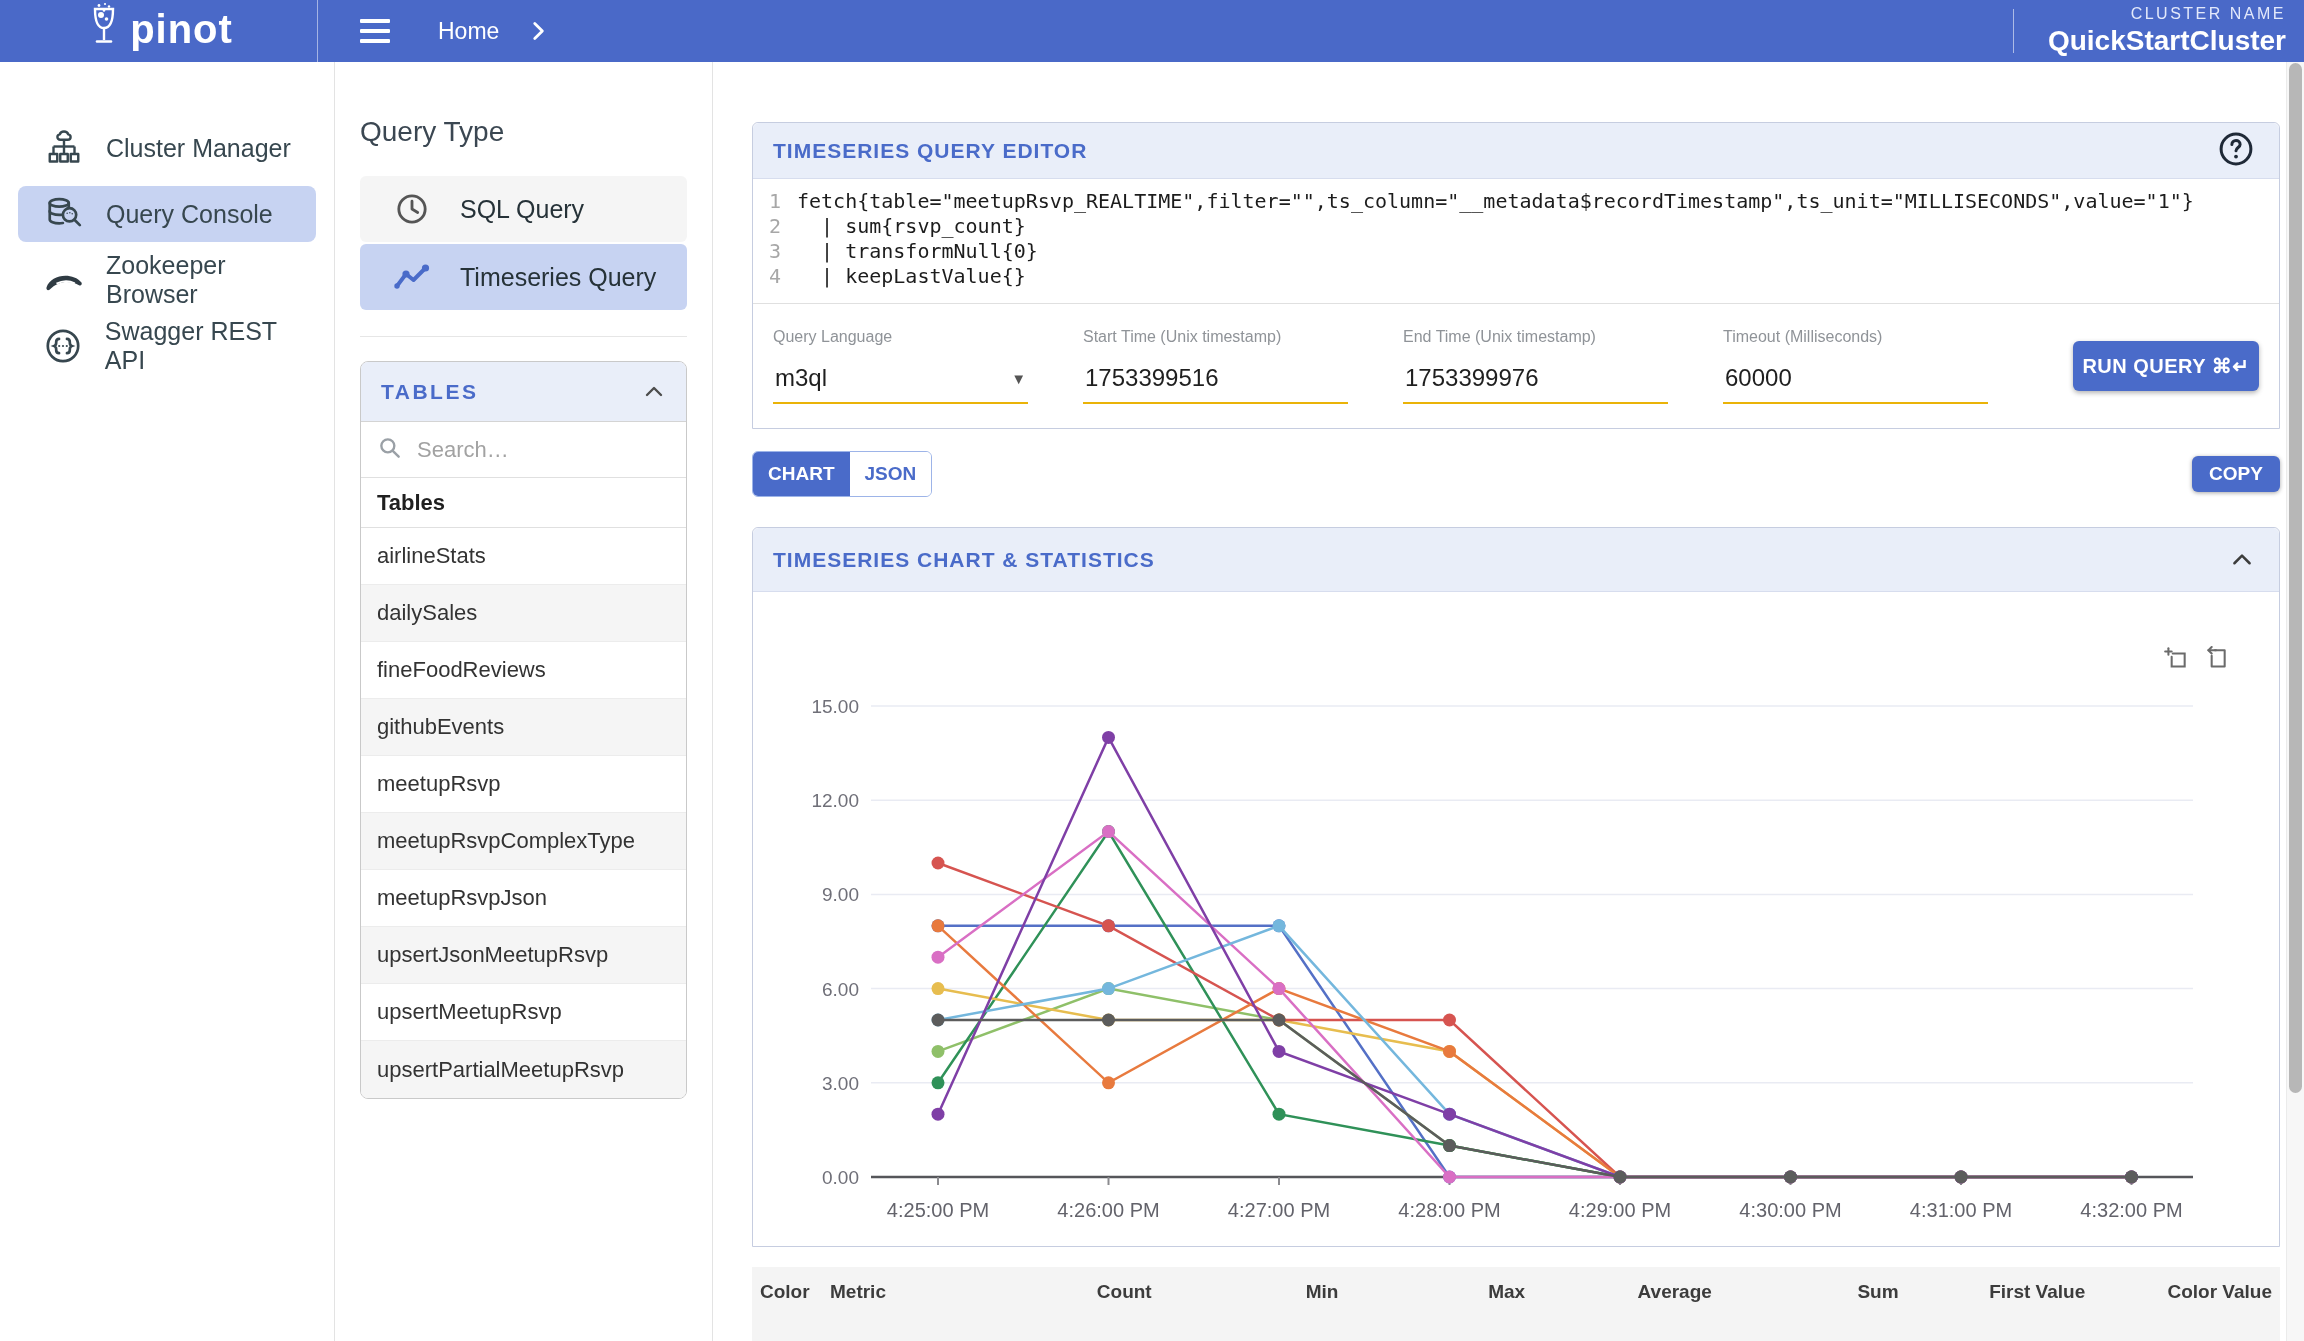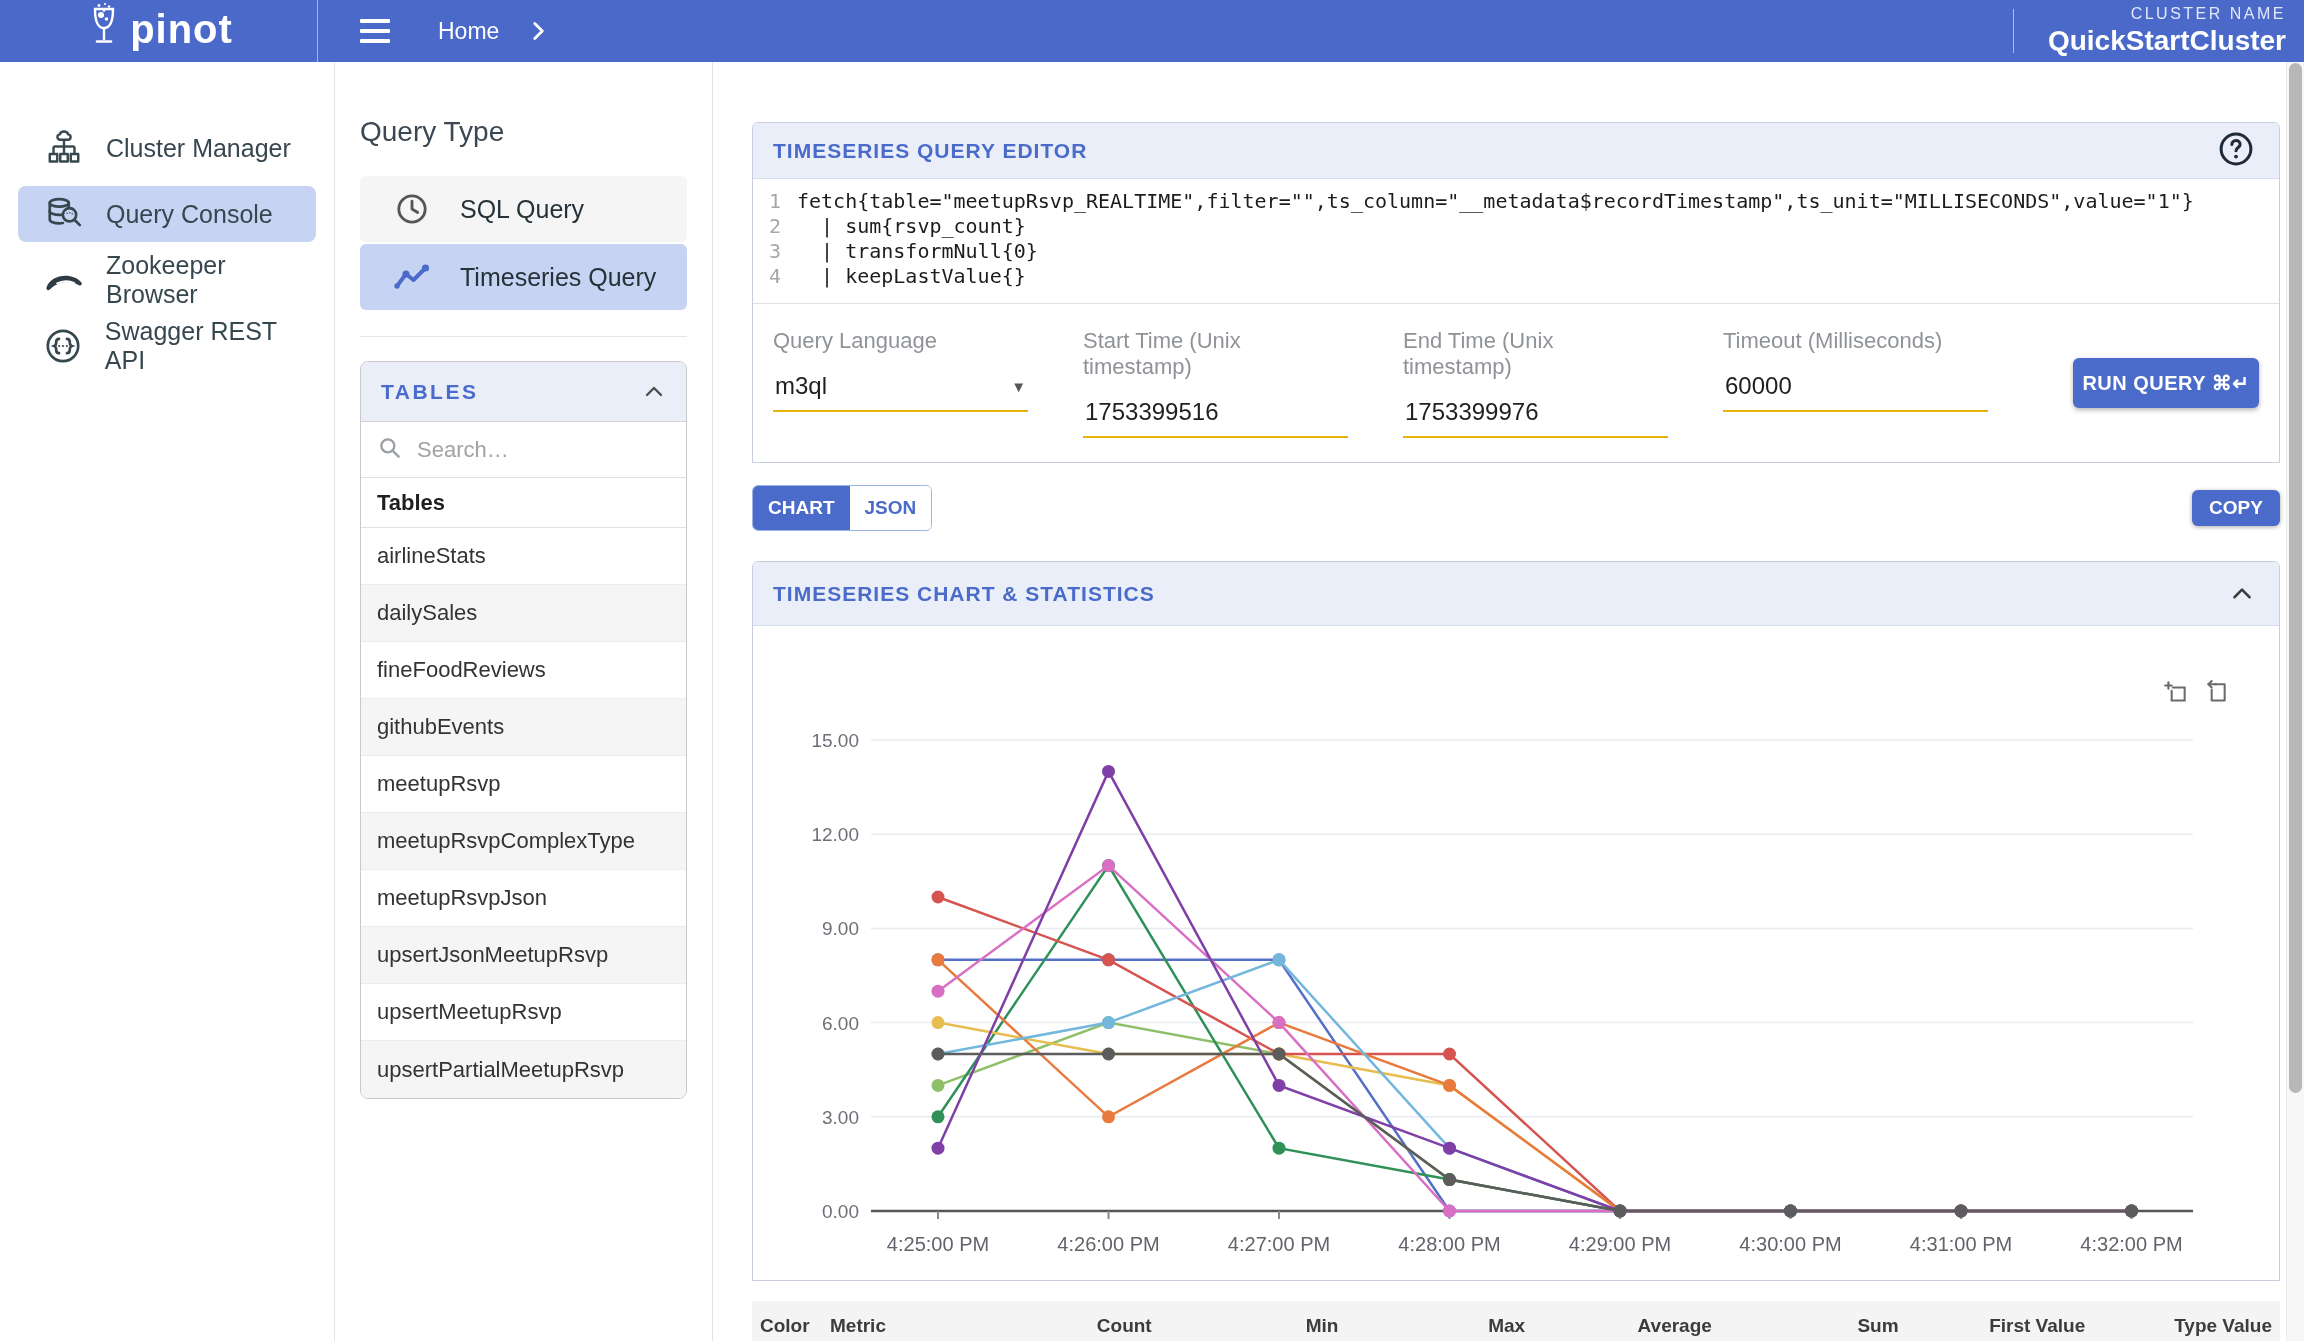--- a/index.html
+++ b/index.html
@@ -58,21 +58,21 @@
   .panel-title { color:#4a6bc9; font-weight:700; font-size:21px; letter-spacing:1px; }
 
   .code-area { padding:10px 0 14px 0; border-bottom:1px solid #e0e0e0; background:#fff;
     font-family:"DejaVu Sans Mono", monospace; font-size:20px; }
   .code-row { display:flex; line-height:25px; }
   .ln { width:44px; flex:none; text-align:right; padding-right:16px; color:#a7a7a7; user-select:none; }
   .code-text { white-space:pre; color:#1c1c1c; }
 
   .controls { display:flex; padding:24px 20px 24px 20px; }
   .field { margin-right:55px; }
-  .field-label { font-size:22px; color:#8f9398; margin-bottom:16px; display:block; }
+  .field-label { font-size:16px; color:#8f9398; margin-bottom:16px; display:block; }
   .field-value { font-size:24px; color:#1f1f1f; border-bottom:2px solid #eab308; padding:2px 2px 10px 2px;
     display:flex; align-items:center; justify-content:space-between;text-align:center; }
   .w-ql { width:255px; } .w-t { width:265px; }
   .dd-arrow { color:#555; font-size:15px; margin-left:12px; }
   .run-btn { margin-left:auto; align-self:center; width:186px; height:50px; background:#4a6bc9; color:#fff;
     border:none; border-radius:6px; font-size:20px; font-weight:700; letter-spacing:.5px; cursor:pointer;
     box-shadow:0 2px 5px rgba(0,0,0,.3); font-family:"Liberation Sans", sans-serif; }
 
   .toggle-row { display:flex; align-items:center; margin-top:22px; }
   .toggle { display:flex; border:1px solid #9db4e8; border-radius:6px; overflow:hidden; }
@@ -479,21 +479,21 @@
 
       <div class="stats-header" id="stats-header">
           <span class="cell">Color</span>
           <span class="cell">Metric</span>
           <span class="cell num">Count</span>
           <span class="cell num">Min</span>
           <span class="cell num">Max</span>
           <span class="cell num">Average</span>
           <span class="cell num">Sum</span>
           <span class="cell num">First Value</span>
-          <span class="cell num">Type Value</span>
+          <span class="cell num">Color Value</span>
         </div>
     </div>
   </div>
 
   <div class="scrollbar">
     <div class="scroll-thumb"></div>
   </div>
 </div>
 
 </body></html>

